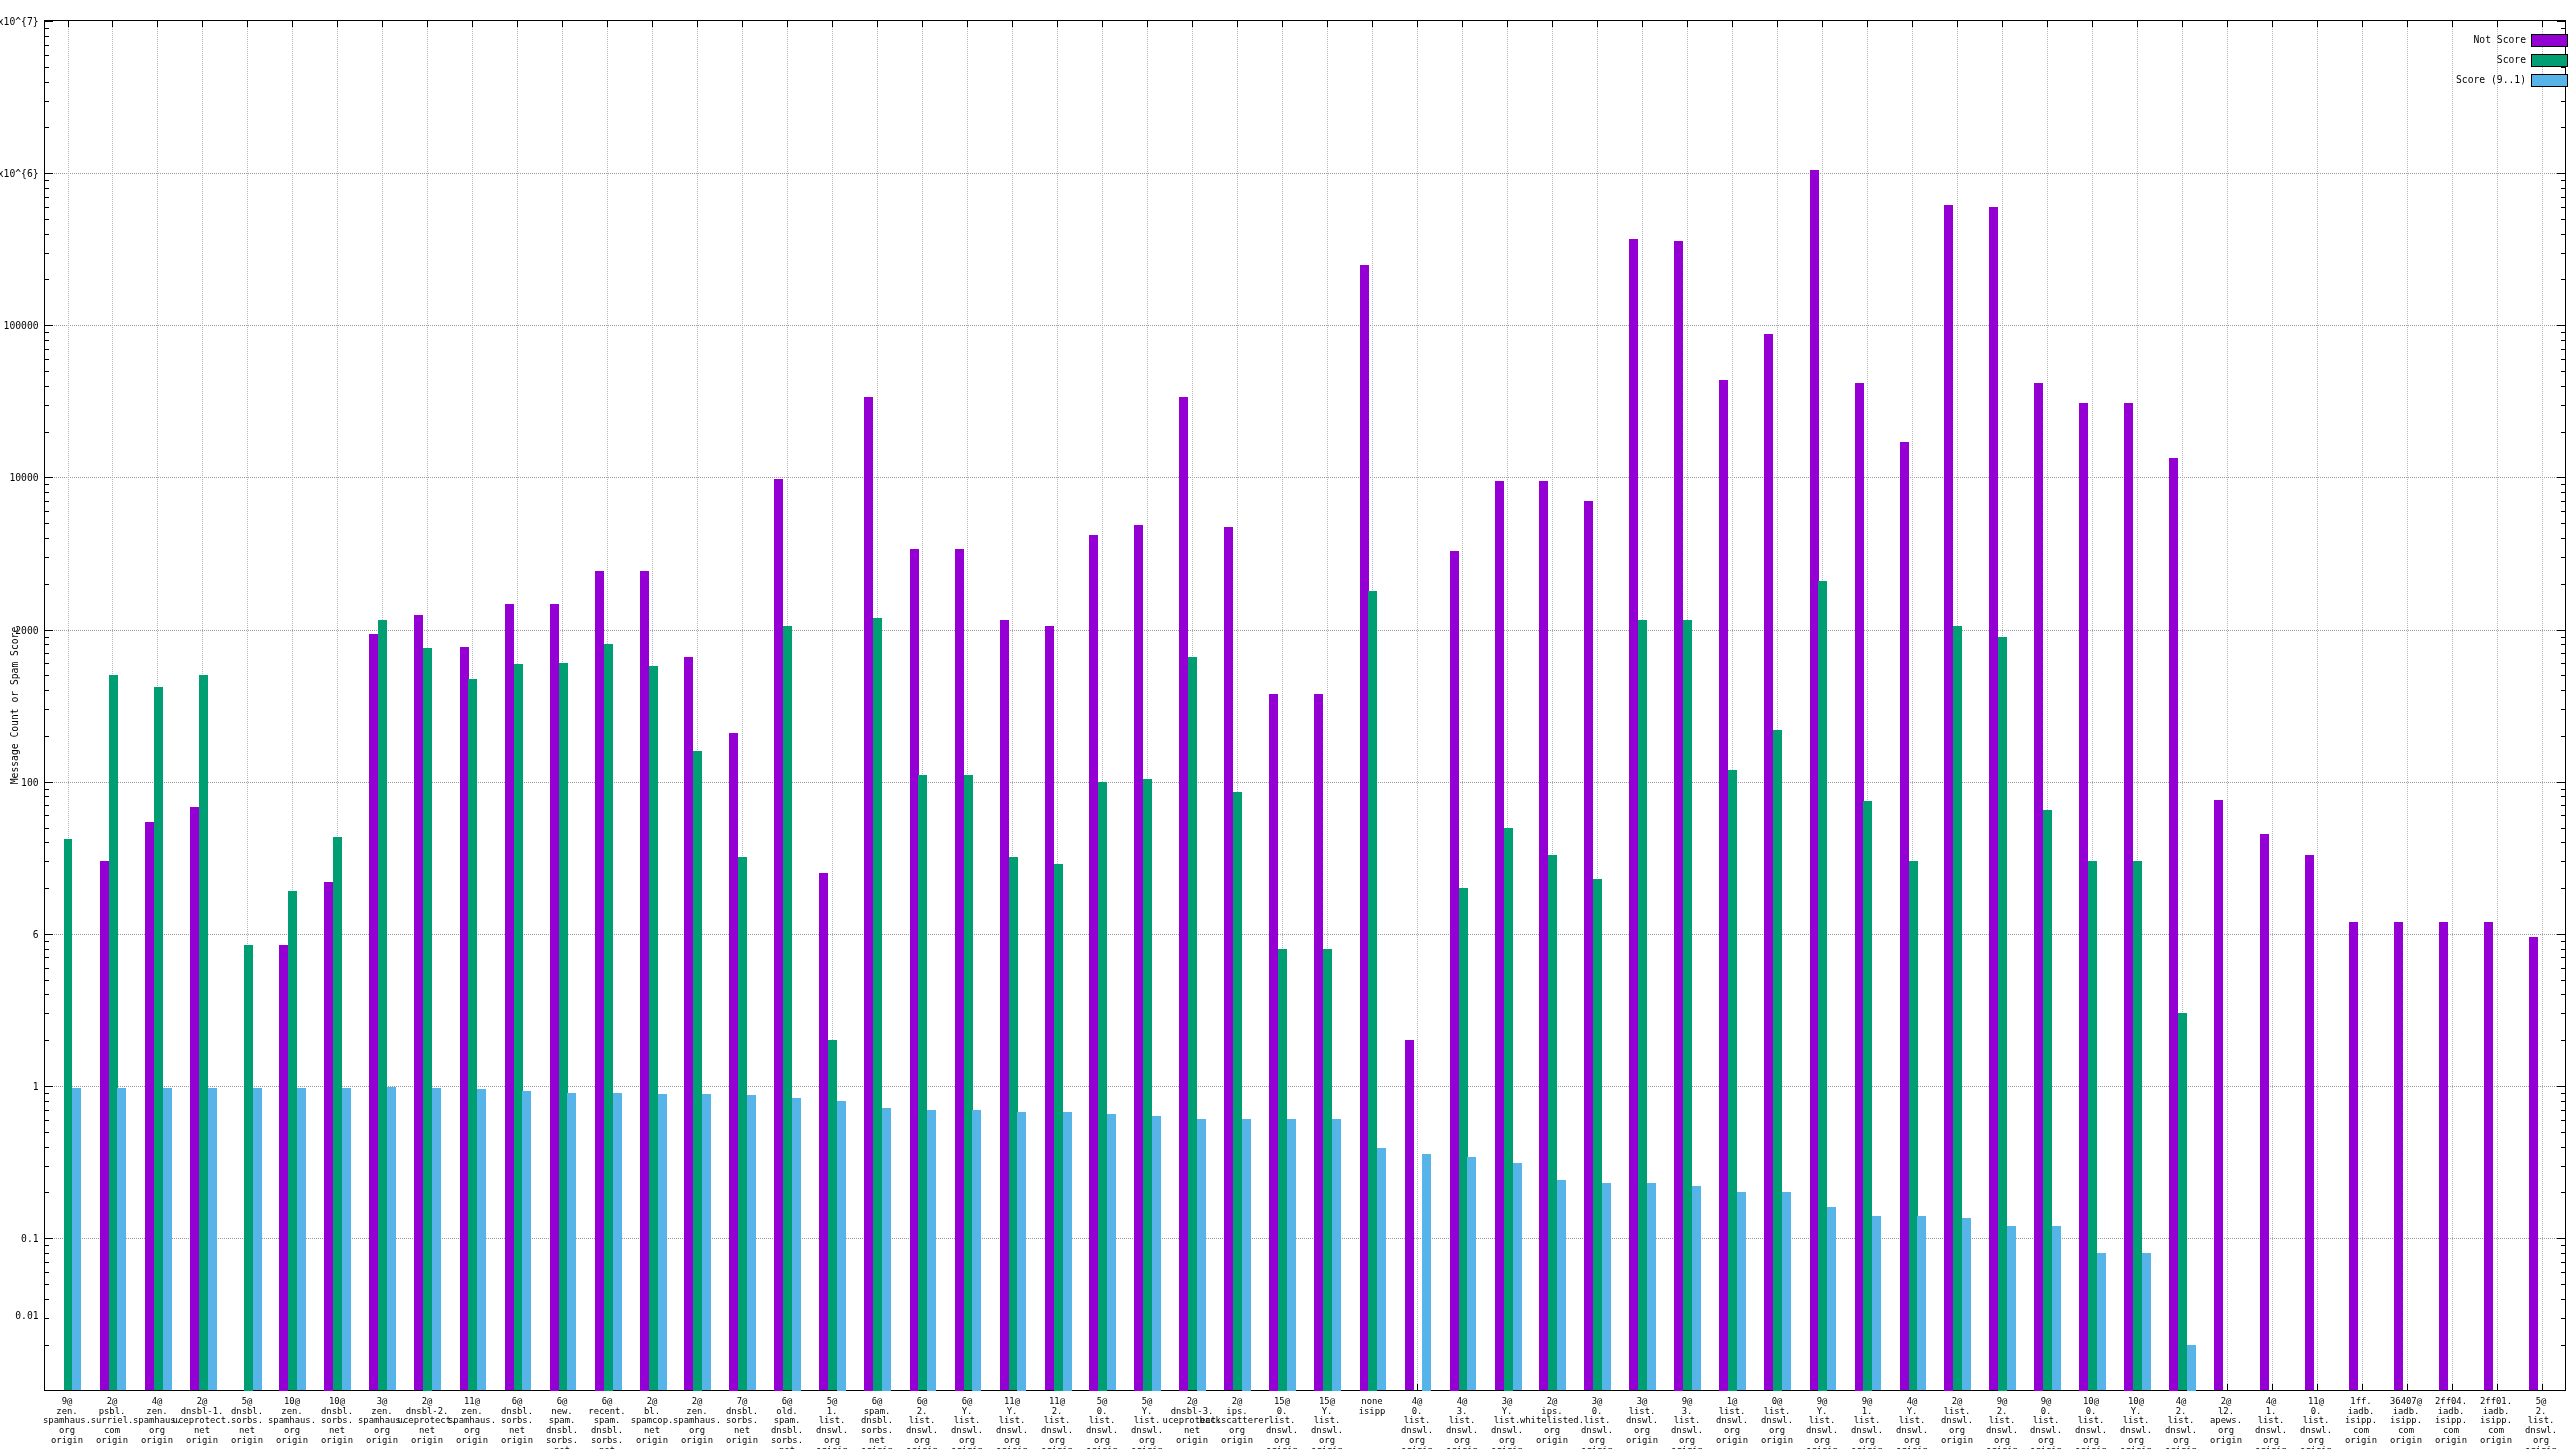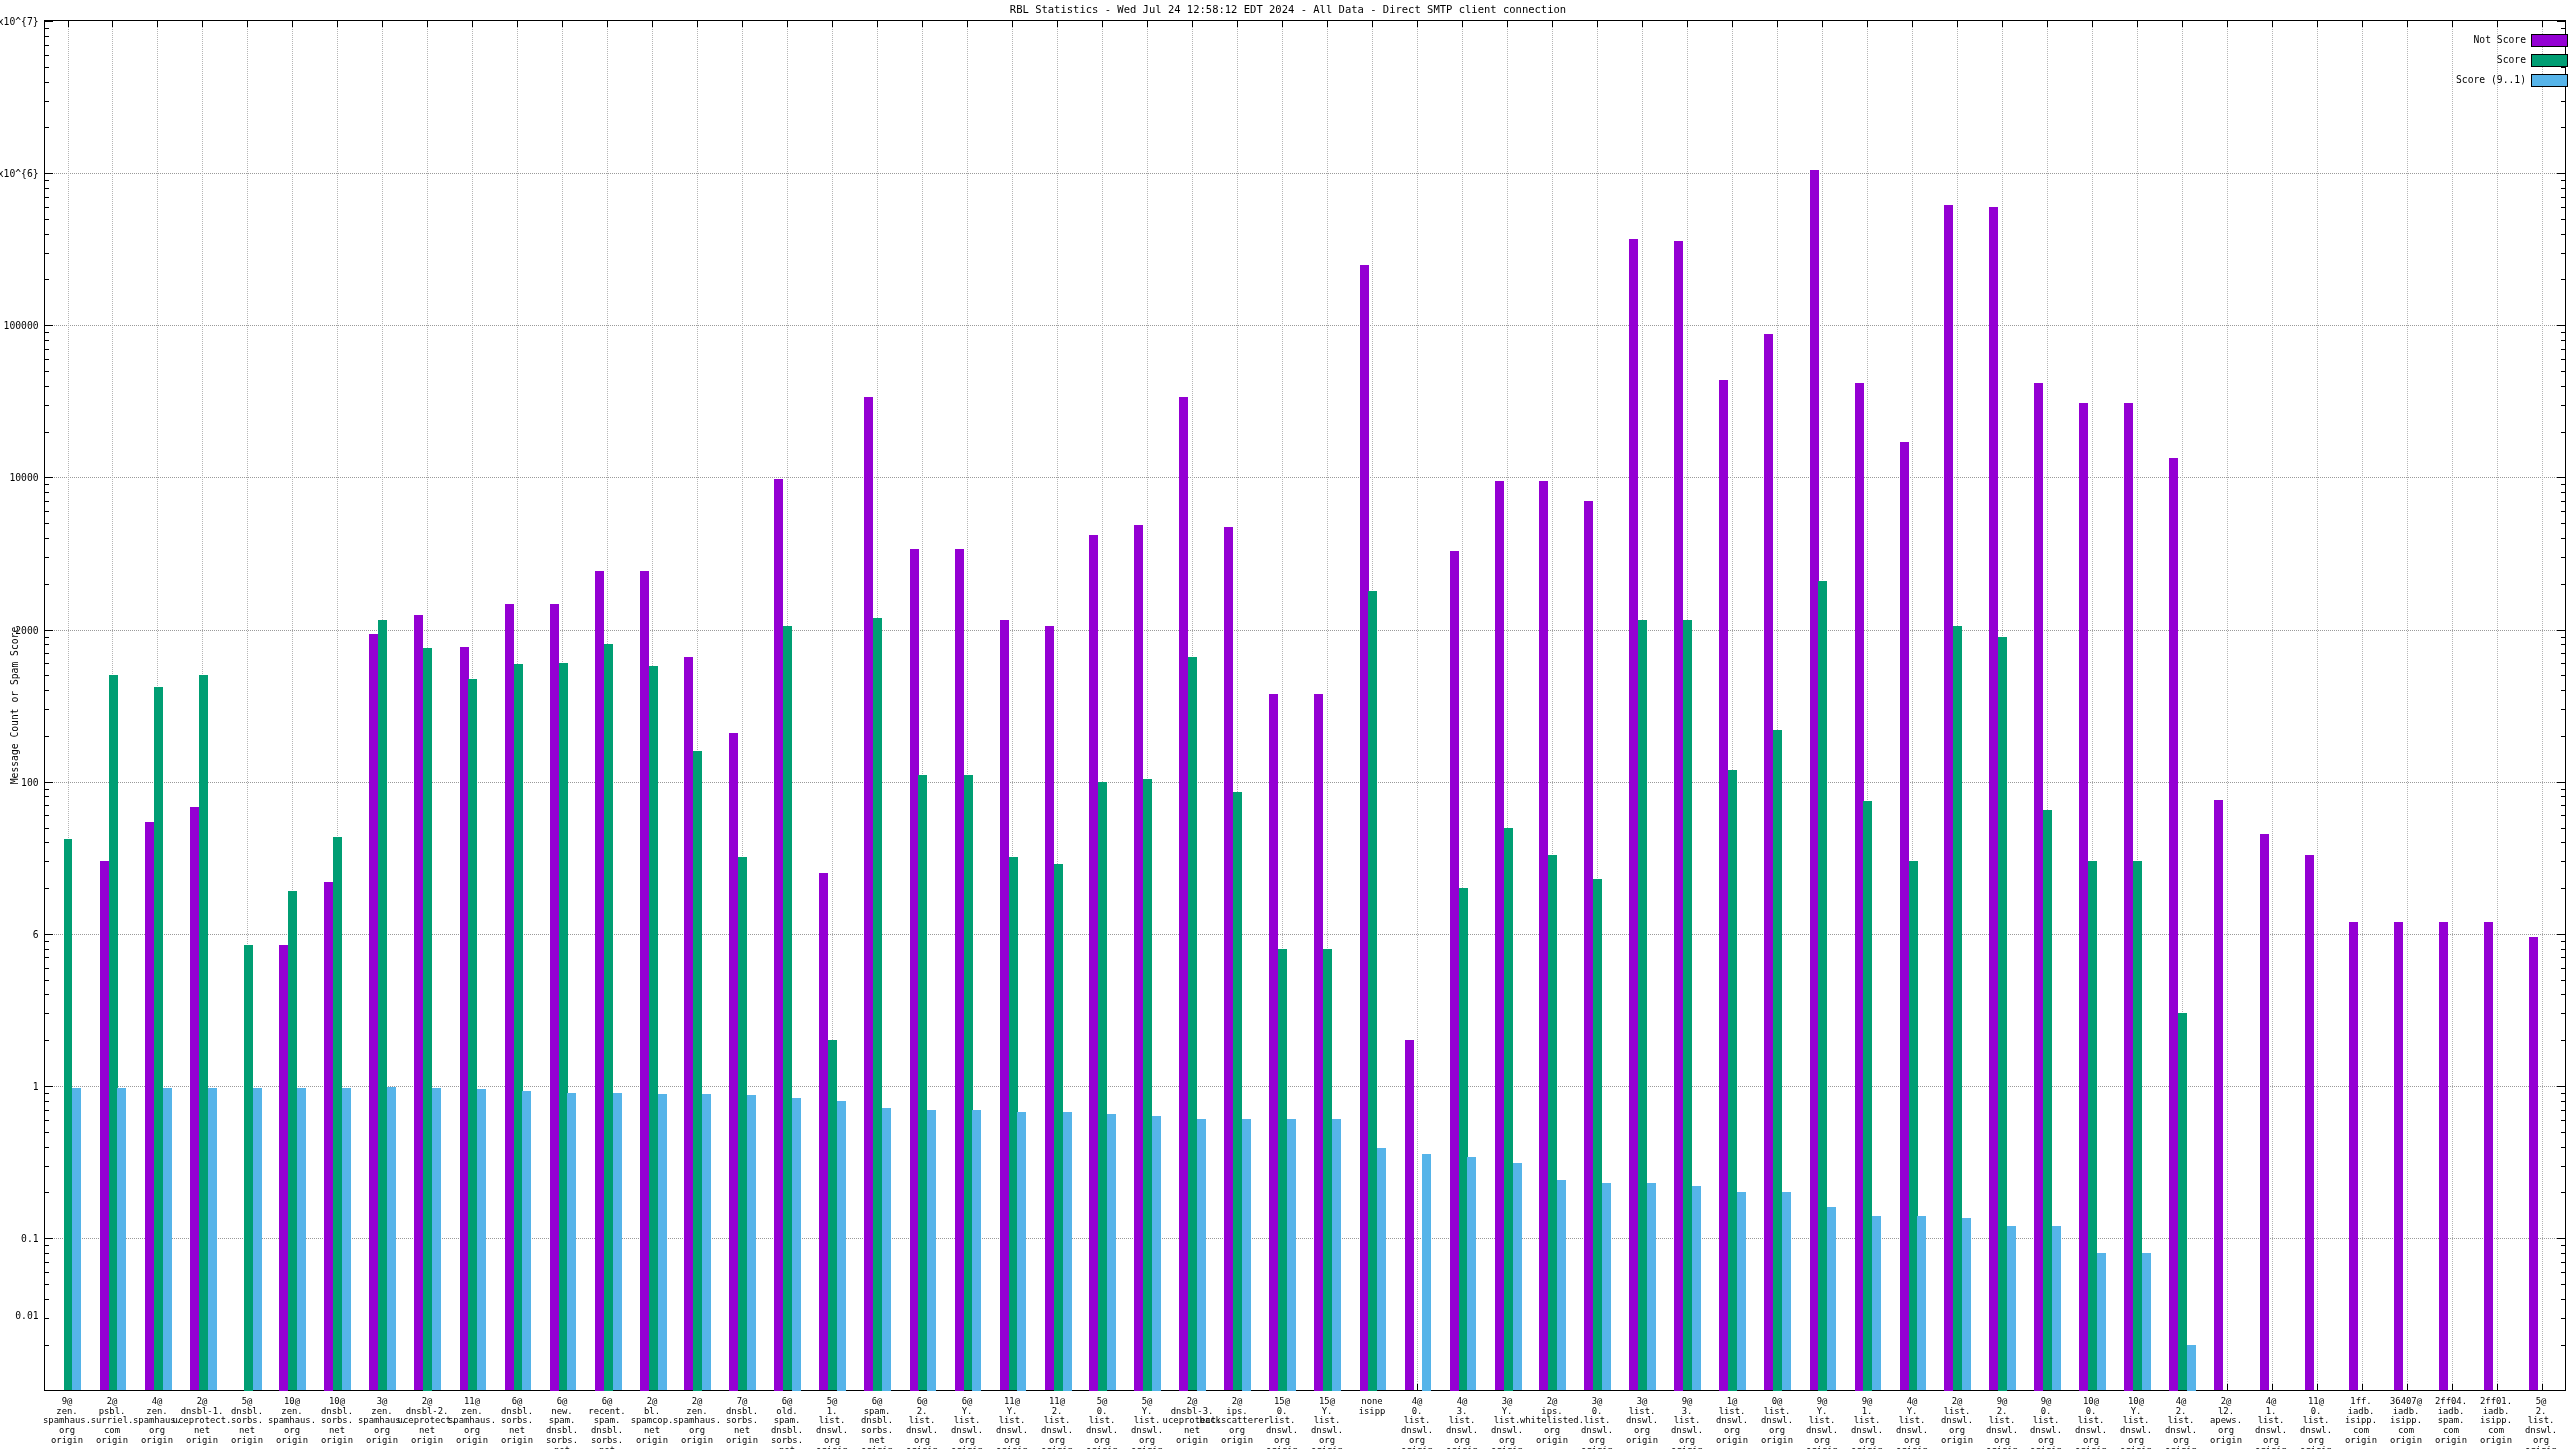--- a/index.html
+++ b/index.html
@@ -20,21 +20,20 @@
   .bar{position:absolute;}
   #legend .litem{position:absolute;height:10.5px;}
   #legend .ltext{position:absolute;right:50px;top:0;font-size:9.7px;white-space:nowrap;}
   #legend .lswatch{position:absolute;right:8px;top:0;width:35px;height:10.5px;
                    border:0.8px solid #000;}
 </style>
 </head>
 <body>
 
 <div id="canvas">
-  <div id="title">RBL Statistics - Wed Jul 24 12:58:12 EDT 2024 - All Data - Direct SMTP client connection</div>
   <div id="ylab">Message Count or Spam Score</div>
   <div id="plot" style="left: 44px; top: 20px; width: 2520px; height: 1369px;">
       <div class="ytl" style="top: 0px;">1x10^{7}</div>
       <div class="tick" style="left: 0px; top: 0px; width: 8px; height: 0.8px;"></div>
       <div class="tick" style="left: 2512px; top: 0px; width: 8px; height: 0.8px;"></div>
       <div class="tick" style="left: 0px; top: 106px; width: 4px; height: 0.8px;"></div>
       <div class="tick" style="left: 2516px; top: 106px; width: 4px; height: 0.8px;"></div>
       <div class="tick" style="left: 0px; top: 80px; width: 4px; height: 0.8px;"></div>
       <div class="tick" style="left: 2516px; top: 80px; width: 4px; height: 0.8px;"></div>
       <div class="tick" style="left: 0px; top: 61px; width: 4px; height: 0.8px;"></div>
@@ -832,21 +831,21 @@
 isipp.
 com
 origin</div>
     <div class="xlab" style="left: 2406px; top: 1397px;">36407@
 iadb.
 isipp.
 com
 origin</div>
     <div class="xlab" style="left: 2451px; top: 1397px;">2ff04.
 iadb.
-spam.
+isipp.
 com
 origin</div>
     <div class="xlab" style="left: 2496px; top: 1397px;">2ff01.
 iadb.
 isipp.
 com
 origin</div>
     <div class="xlab" style="left: 2541px; top: 1397px;">5@
 2.
 list.

